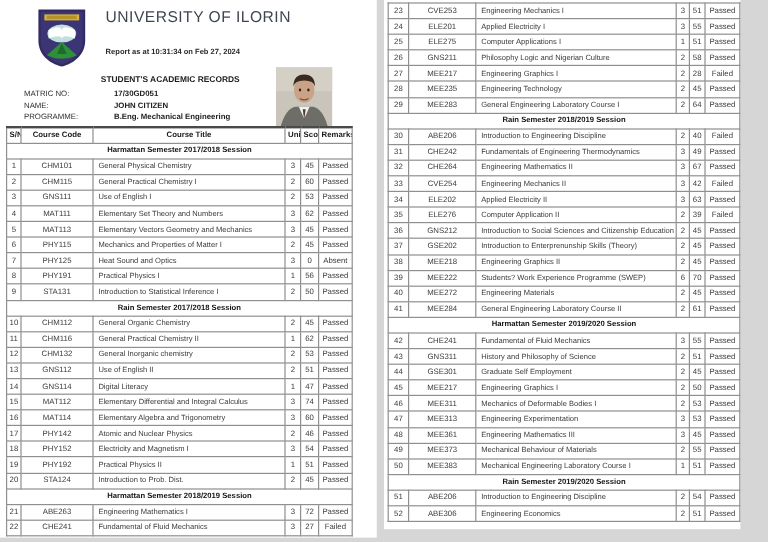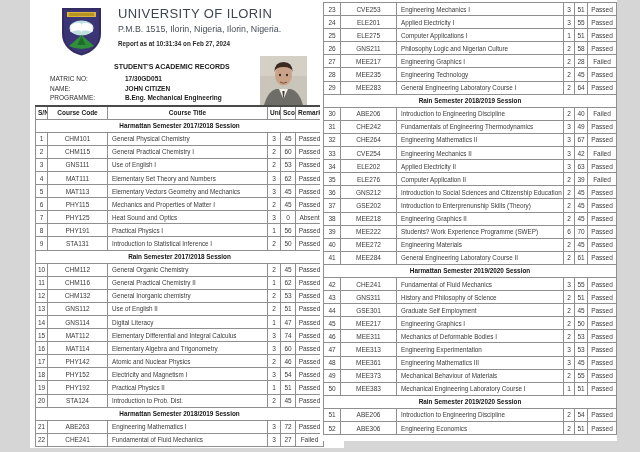--- a/index.html
+++ b/index.html
@@ -4,21 +4,21 @@
 <style>
   * { margin:0; padding:0; box-sizing:border-box; }
   html,body { width:640px; height:452px; }
   body {
     background:#d6d6d6;
     font-family:"Liberation Sans", sans-serif;
     position:relative;
     overflow:hidden;
   }
   .page { position:absolute; top:0; background:#fff; }
-  #page-left  { left:0;   width:314px; height:448px;margin-left:30px; }
+  #page-left  { left:0;   width:314px; height:448px; }
   #page-right { left:320px; width:297px; height:441px; }
 
   
   .logo { position:absolute; left:30px; top:5px; width:43px; height:52px; }
   .univ-name { position:absolute; left:88px; top:6px; font-size:13px; color:#3e4551; letter-spacing:.4px; }
   .univ-addr { position:absolute; left:88px; top:24px; font-size:8.8px; color:#474d58; }
   .report-line { position:absolute; left:88px; top:40px; font-size:6.3px; font-weight:bold; color:#2b2b2b; }
 
   .records-title { position:absolute; left:84px; top:63px; font-size:7px; font-weight:bold; color:#1c1c1c; }
   .field-label { position:absolute; left:20px; font-size:6.5px; color:#2e2e2e; }
@@ -56,21 +56,20 @@
     <path d="M4,5 h35 v24 c0,10 -8,17 -17.5,19.5 C12,46 4,39 4,29 Z" fill="#3b3475"></path>
     <rect x="7" y="7" width="29" height="5" fill="#d9b63a"></rect>
     <rect x="9" y="8" width="25" height="3" fill="#b79324"></rect>
     <ellipse cx="21.5" cy="23" rx="12" ry="7.5" fill="#bfe0df"></ellipse>
     <path d="M10.5,20 q11,-5 11,1 q0,-6 11,-1 v7 q-11,-4 -11,1 q0,-5 -11,-1 Z" fill="#ffffff"></path>
     <path d="M21.5,30 L9,41 q6,3 12.5,3 q6.5,0 12.5,-3 Z" fill="#2f8f3a"></path>
     <path d="M21.5,31 l-4,9 h8 Z" fill="#1f6b2a"></path>
   </svg>
 
   <div class="univ-name">UNIVERSITY OF ILORIN</div>
-  <div class="univ-addr">P.M.B. 1515, Ilorin, Nigeria, Ilorin, Nigeria.</div>
   <div class="report-line">Report as at 10:31:34 on Feb 27, 2024</div>
 
   <div class="records-title">STUDENT'S ACADEMIC RECORDS</div>
 
   <div class="field-label" style="top:75px">MATRIC NO:</div>
   <div class="field-value" style="top:75px">17/30GD051</div>
   <div class="field-label" style="top:85px">NAME:</div>
   <div class="field-value" style="top:85px">JOHN CITIZEN</div>
   <div class="field-label" style="top:94px">PROGRAMME:</div>
   <div class="field-value" style="top:94px">B.Eng. Mechanical Engineering</div>

